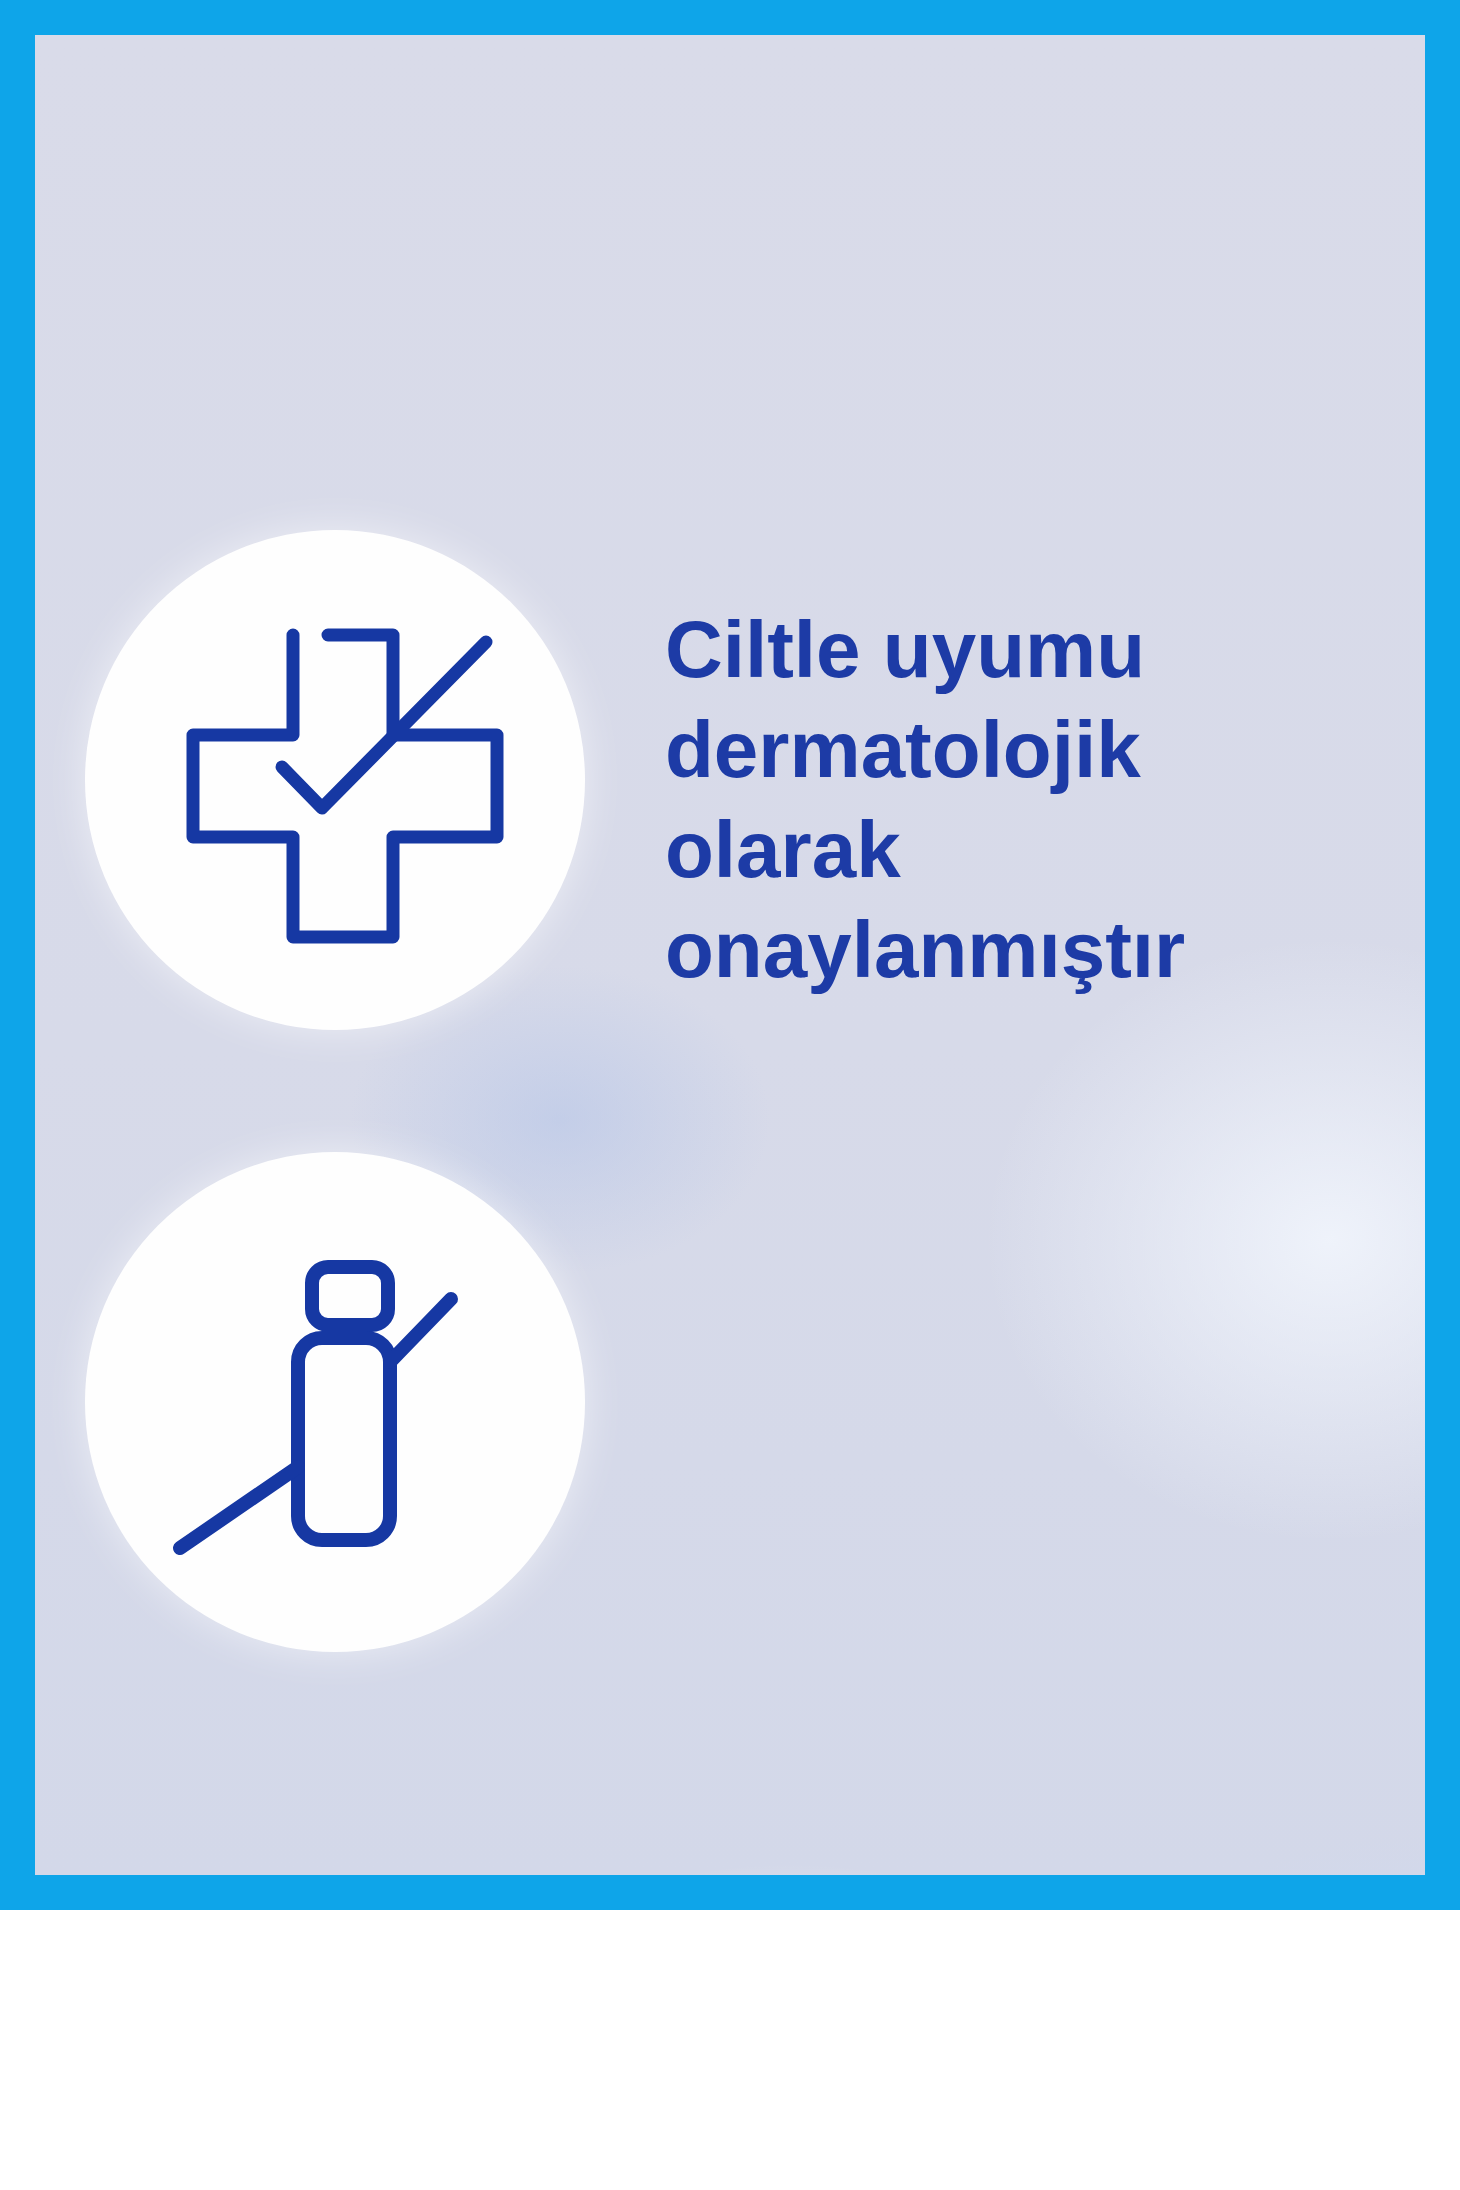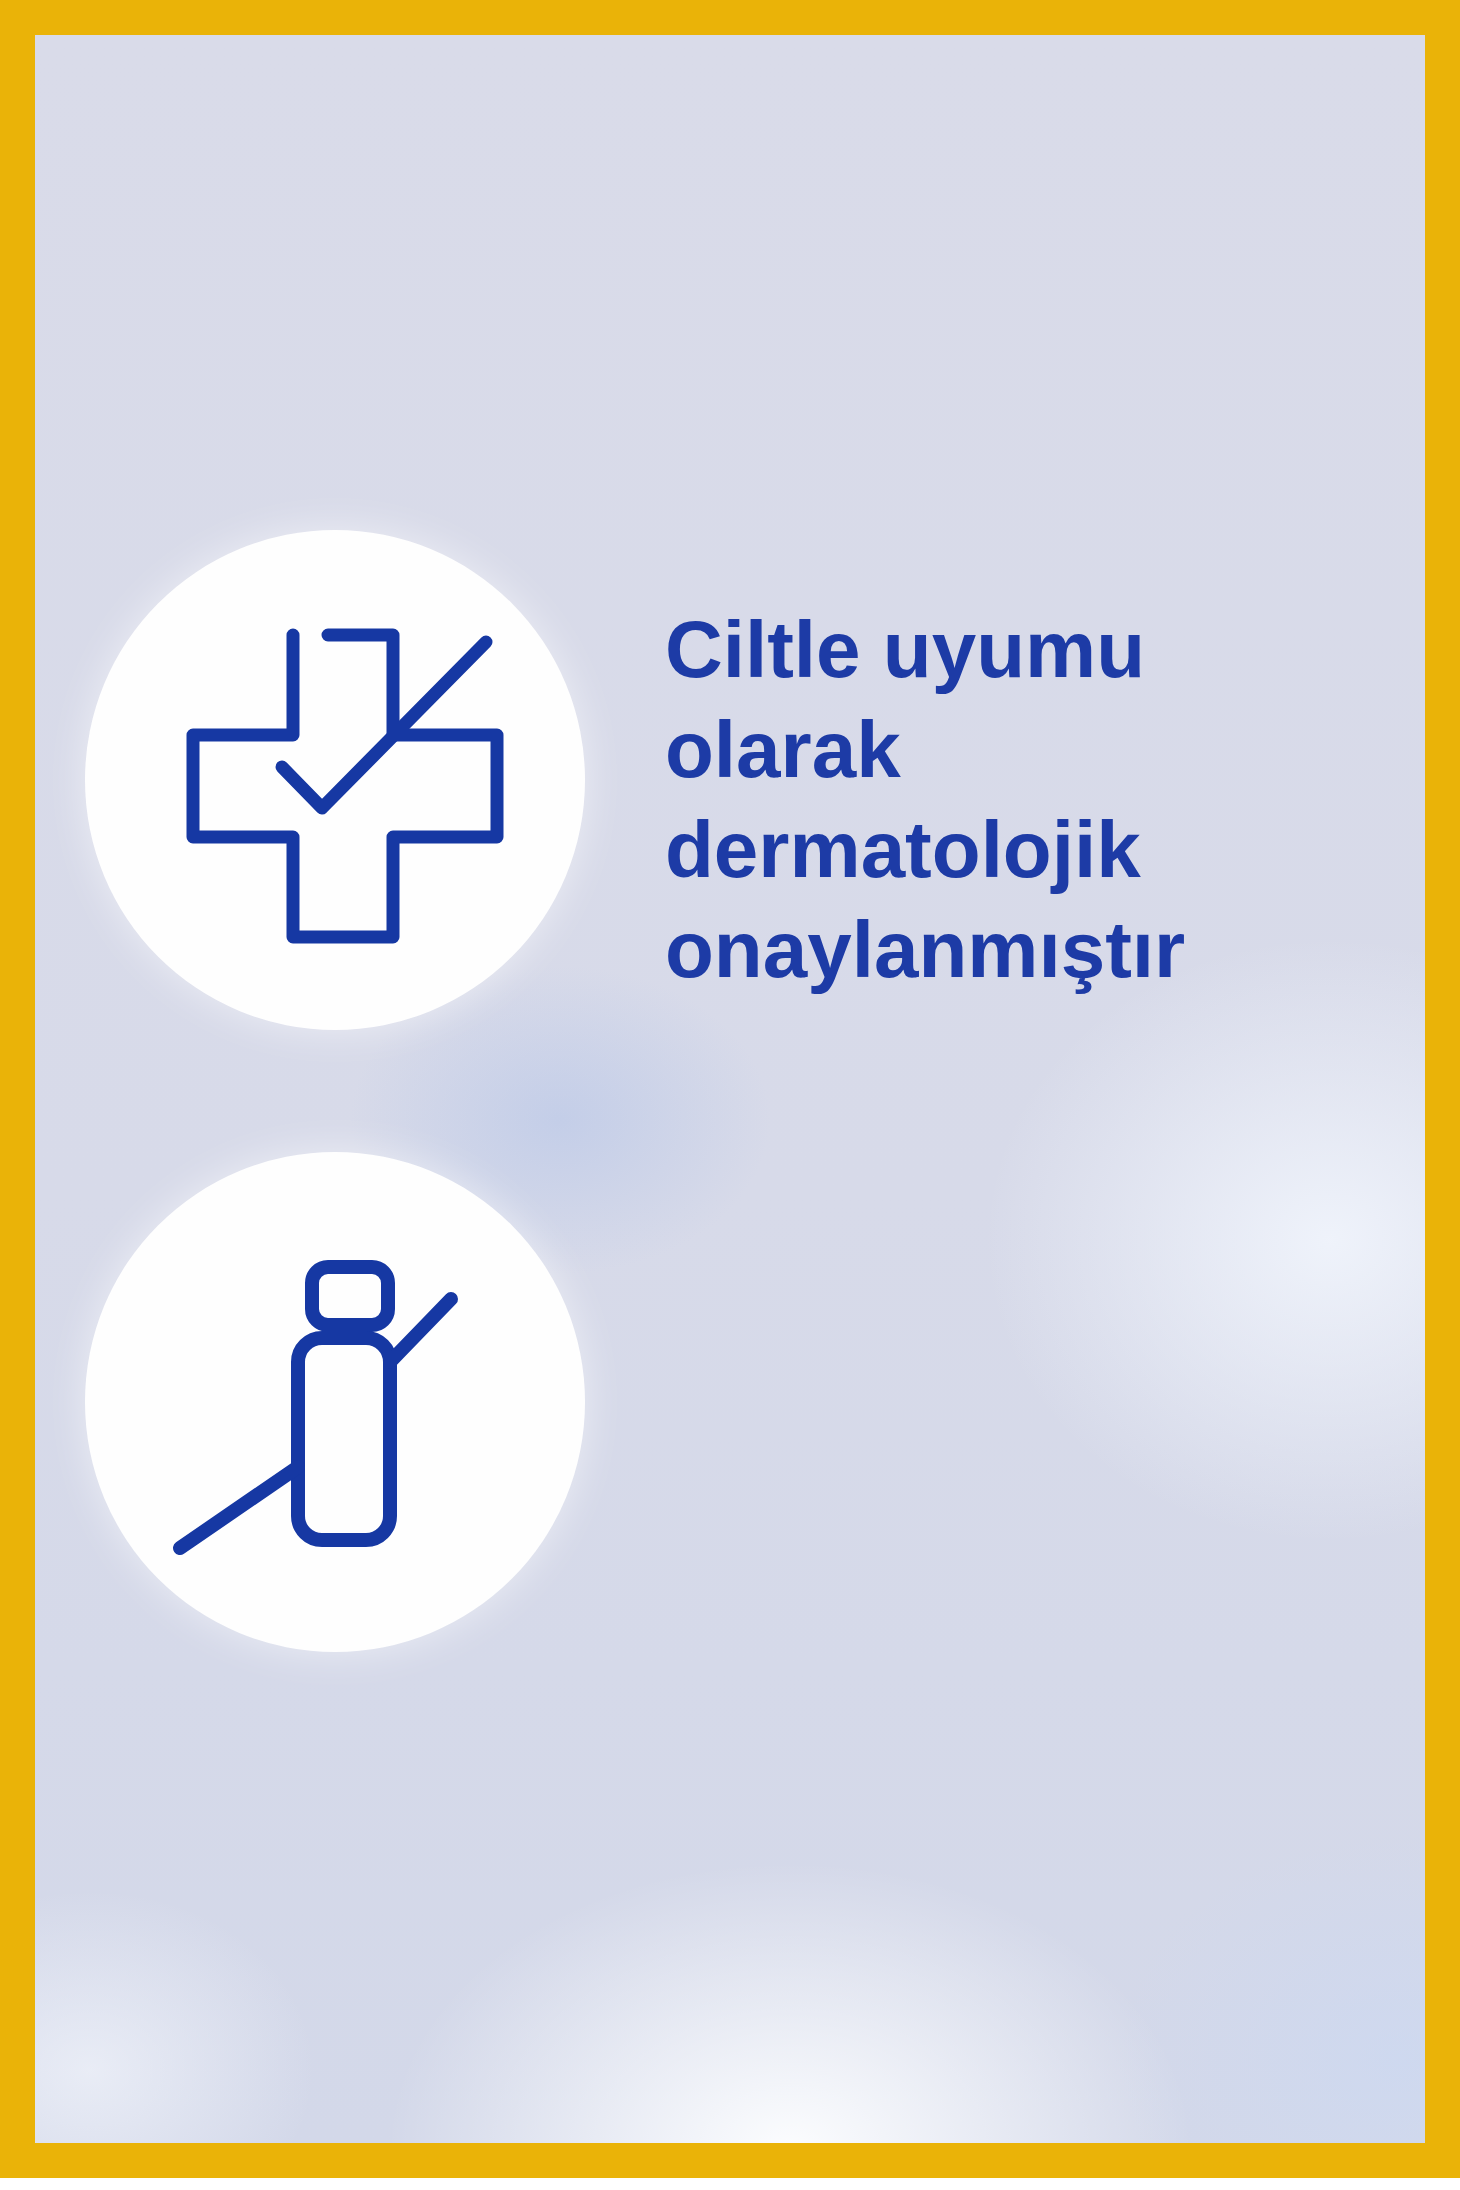--- a/index.html
+++ b/index.html
@@ -3,22 +3,22 @@
 <meta charset="utf-8">
 <style>
   html, body {
     margin: 0;
     padding: 0;
     background: #ffffff;
   }
   .poster {
     position: relative;
     width: 1460px;
-    height: 2178px;
-    background: #eab308; 
+    height: 1910px;
+    background: #0ea5e9; 
     overflow: hidden;
     font-family: "Liberation Sans", sans-serif;
   }
   .canvas {
     position: absolute;
     inset: 35px;
     overflow: hidden;
     
     background:
       radial-gradient(300px 220px at 525px 1085px, rgba(172,191,231,0.45) 0%, rgba(172,191,231,0) 70%),
@@ -66,22 +66,22 @@
     <div class="badge badge-1">
       <svg viewBox="0 0 500 500" aria-hidden="true">
 
         <path class="icon-stroke" stroke-width="13" d="M 208 105 L 208 205 L 108 205 L 108 307 L 208 307 L 208 407 L 308 407 L 308 307 L 412 307 L 412 205 L 308 205 L 308 105 L 243 105"></path>
 
         <path class="icon-stroke" stroke-width="13" d="M 197 237 L 237 278 L 401 112"></path>
       </svg>
     </div>
     <div class="caption caption-1">
       <div>Ciltle uyumu</div>
+      <div>dermatolojik</div>
       <div>olarak</div>
-      <div>dermatolojik</div>
       <div>onaylanmıştır</div>
     </div>
 
     <div class="badge badge-2">
       <svg viewBox="0 0 500 500" aria-hidden="true">
 
         <rect class="icon-stroke" stroke-width="14" x="227" y="115" width="76" height="58" rx="16"></rect>
 
         <rect class="icon-stroke" stroke-width="14" x="213" y="186" width="92" height="202" rx="24"></rect>
 

